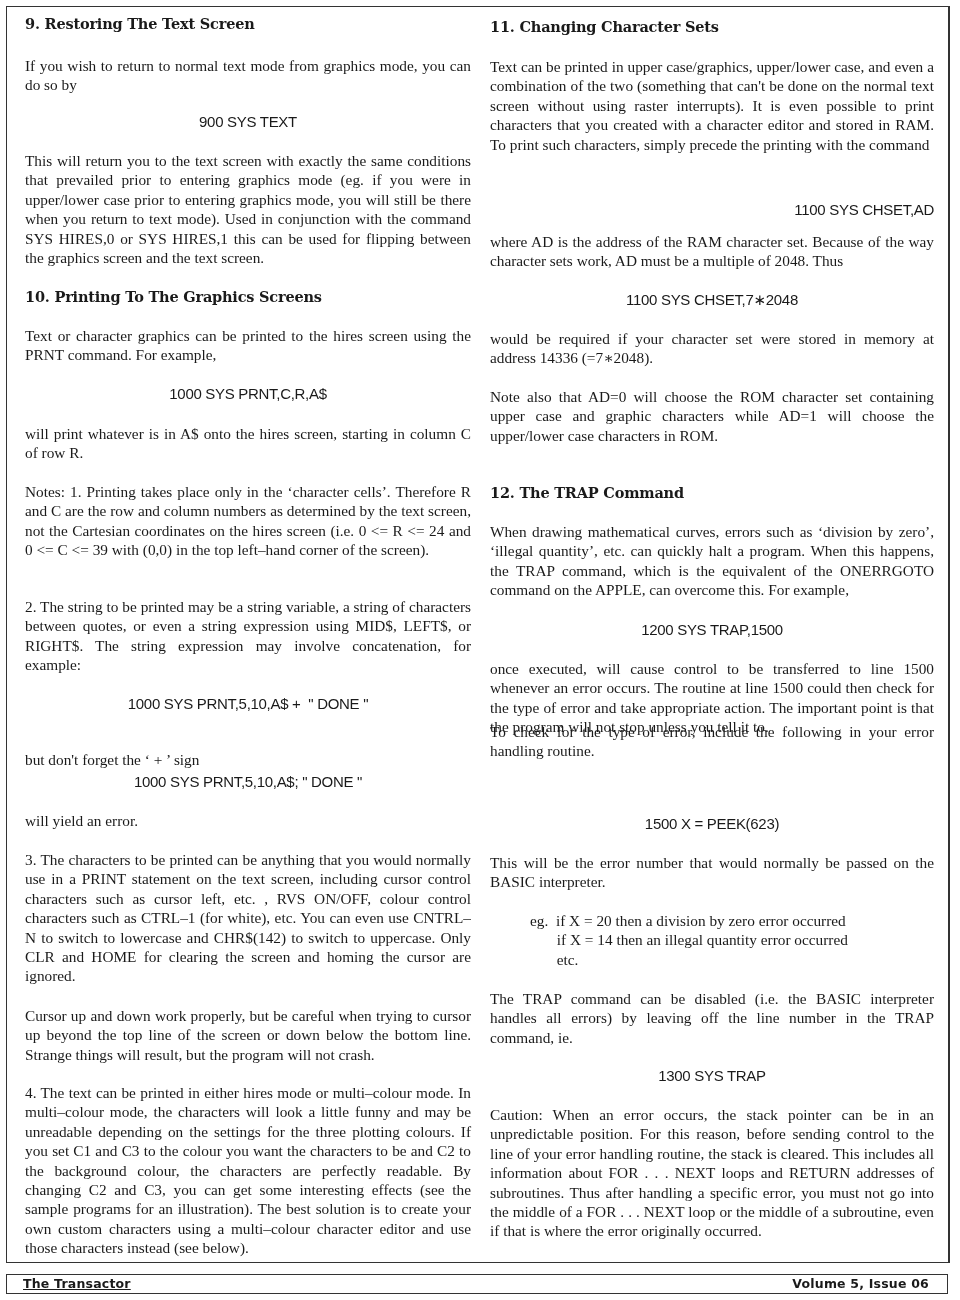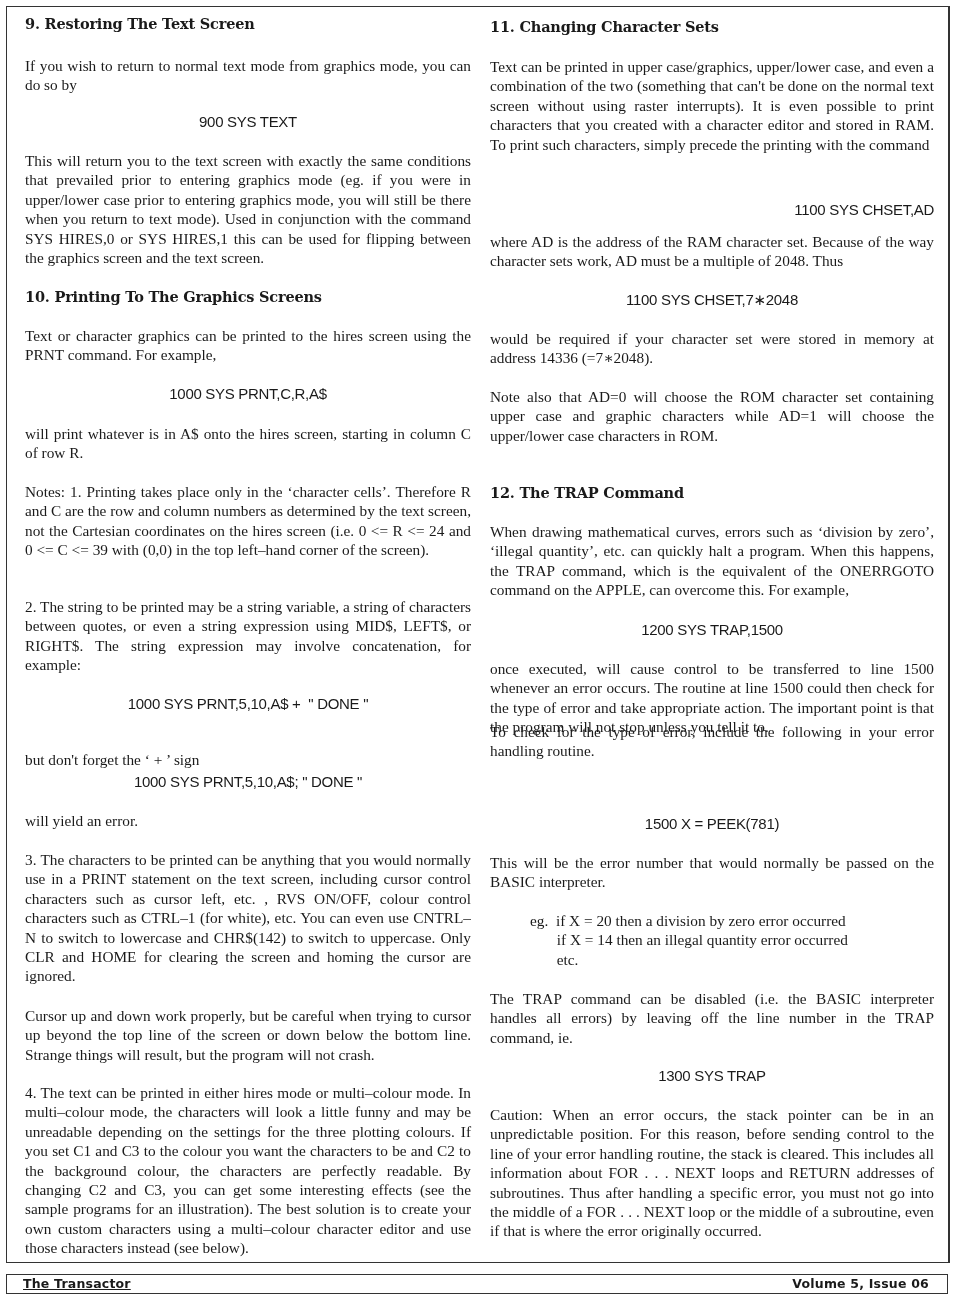--- a/index.html
+++ b/index.html
@@ -52,21 +52,21 @@
   <div class="blk R p lastleft" style="top:232px;">where AD is the address of the RAM character set. Because of the way character sets work, AD must be a multiple of 2048. Thus</div>
   <div class="blk R code" style="top:290px;">1100 SYS CHSET,7∗2048</div>
   <div class="blk R p lastleft" style="top:329px;">would be required if your character set were stored in memory at address 14336 (=7∗2048).</div>
   <div class="blk R p lastleft" style="top:387px;">Note also that AD=0 will choose the ROM character set containing upper case and graphic characters while AD=1 will choose the upper/lower case characters in ROM.</div>
 
   <div class="blk R h" style="top:483px;">12. The TRAP Command</div>
   <div class="blk R p lastleft" style="top:522px;">When drawing mathematical curves, errors such as ‘division by zero’, ‘illegal quantity’, etc. can quickly halt a program. When this happens, the TRAP command, which is the equivalent of the ONERRGOTO command on the APPLE, can overcome this. For example,</div>
   <div class="blk R code" style="top:620px;">1200 SYS TRAP,1500</div>
   <div class="blk R p lastleft" style="top:659px;">once executed, will cause control to be transferred to line 1500 whenever an error occurs. The routine at line 1500 could then check for the type of error and take appropriate action. The important point is that the program will not stop unless you tell it to.</div>
   <div class="blk R p lastleft" style="top:722px;">To check for the type of error, include the following in your error handling routine.</div>
-  <div class="blk R code" style="top:814px;">1500 X = PEEK(781)</div>
+  <div class="blk R code" style="top:814px;">1500 X = PEEK(623)</div>
   <div class="blk R p lastleft" style="top:853px;">This will be the error number that would normally be passed on the BASIC interpreter.</div>
   <div class="blk R eg" style="top:911px; left:530px; width:400px;">
     <span class="row">eg.  if X = 20 then a division by zero error occurred</span>
     <span class="row">       if X = 14 then an illegal quantity error occurred</span>
     <span class="row">       etc.</span>
   </div>
   <div class="blk R p lastleft" style="top:989px;">The TRAP command can be disabled (i.e. the BASIC interpreter handles all errors) by leaving off the line number in the TRAP command, ie.</div>
   <div class="blk R code" style="top:1066px;">1300 SYS TRAP</div>
   <div class="blk R p lastleft" style="top:1105px;">Caution: When an error occurs, the stack pointer can be in an unpredictable position. For this reason, before sending control to the line of your error handling routine, the stack is cleared. This includes all information about FOR . . . NEXT loops and RETURN addresses of subroutines. Thus after handling a specific error, you must not go into the middle of a FOR . . . NEXT loop or the middle of a subroutine, even if that is where the error originally occurred.</div>
 </div>

